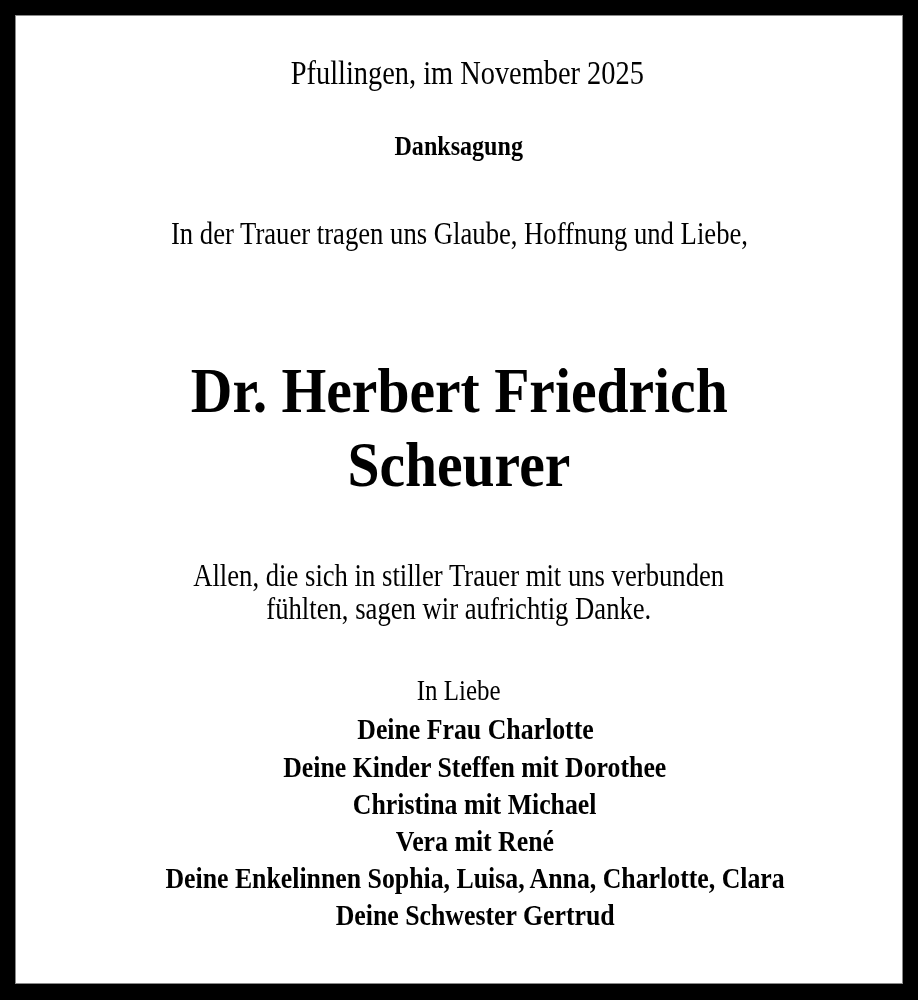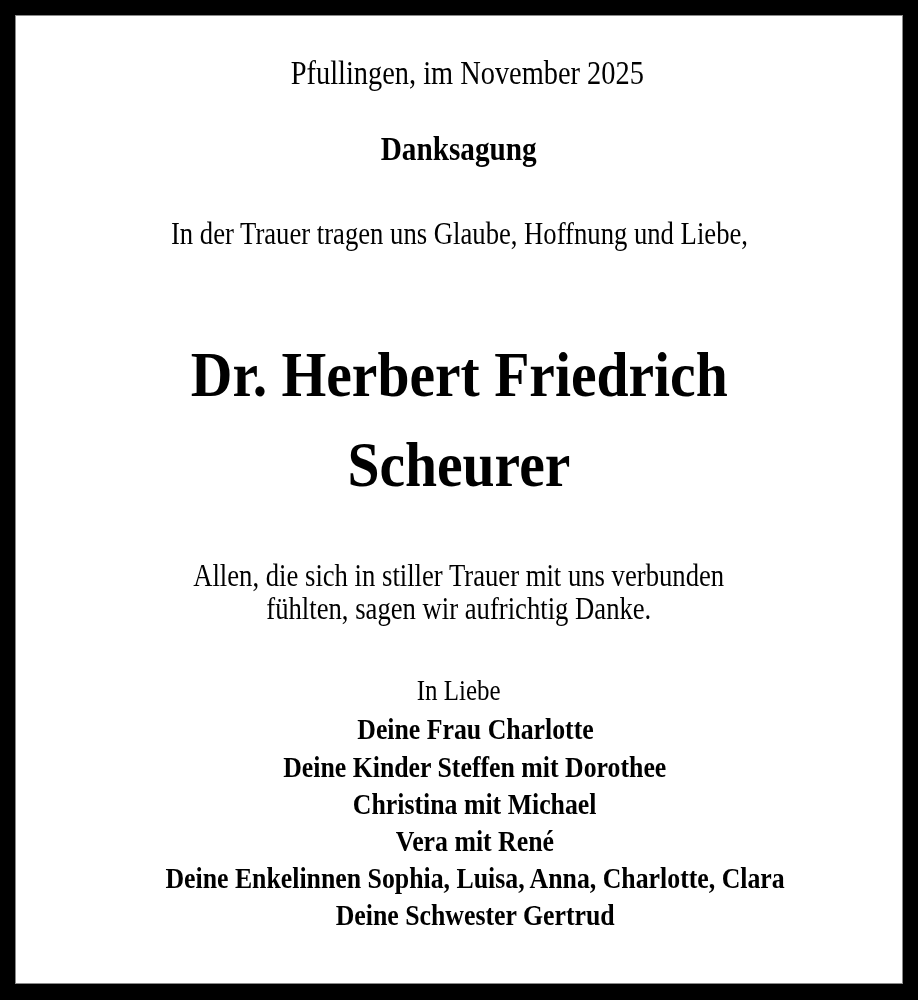--- a/index.html
+++ b/index.html
@@ -21,29 +21,29 @@
   .line {
     position: absolute;
     left: 0; right: 0;
     text-align: center;
     white-space: nowrap;
     line-height: 1;
   }
   .sq { display: inline-block; transform-origin: center center; }
   .place { top: 42px; font-size: 33px; padding-left: 17px; }
   .place .sq { transform: scaleX(0.86); }
-  .heading { top: 117px; font-size: 34px; font-weight: bold; }
+  .heading { top: 117px; font-size: 28px; font-weight: bold; }
   .heading .sq { transform: scaleX(0.86); }
   .verse { font-size: 31px; }
   .verse .sq { transform: scaleX(0.86); }
   .verse1 { top: 203px; }
   .verse2 { top: 246px; }
   .name { font-size: 64px; font-weight: bold; }
   .name .sq { transform: scaleX(0.9); }
-  .name1 { top: 328px; }
+  .name1 { top: 344px; }
   .name2 { top: 418px; }
   .thanks { font-size: 31px; }
   .thanks .sq { transform: scaleX(0.86); }
   .thanks1 { top: 545px; }
   .thanks2 { top: 578px; }
   .love { top: 661px; font-size: 29px; text-align: center; }
   .love .sq { transform: scaleX(0.86); }
   .sig { font-size: 30px; font-weight: bold; margin-left: 32px; }
   .sig .sq { transform: scaleX(0.86); }
   .sig0 { top: 699px; }

